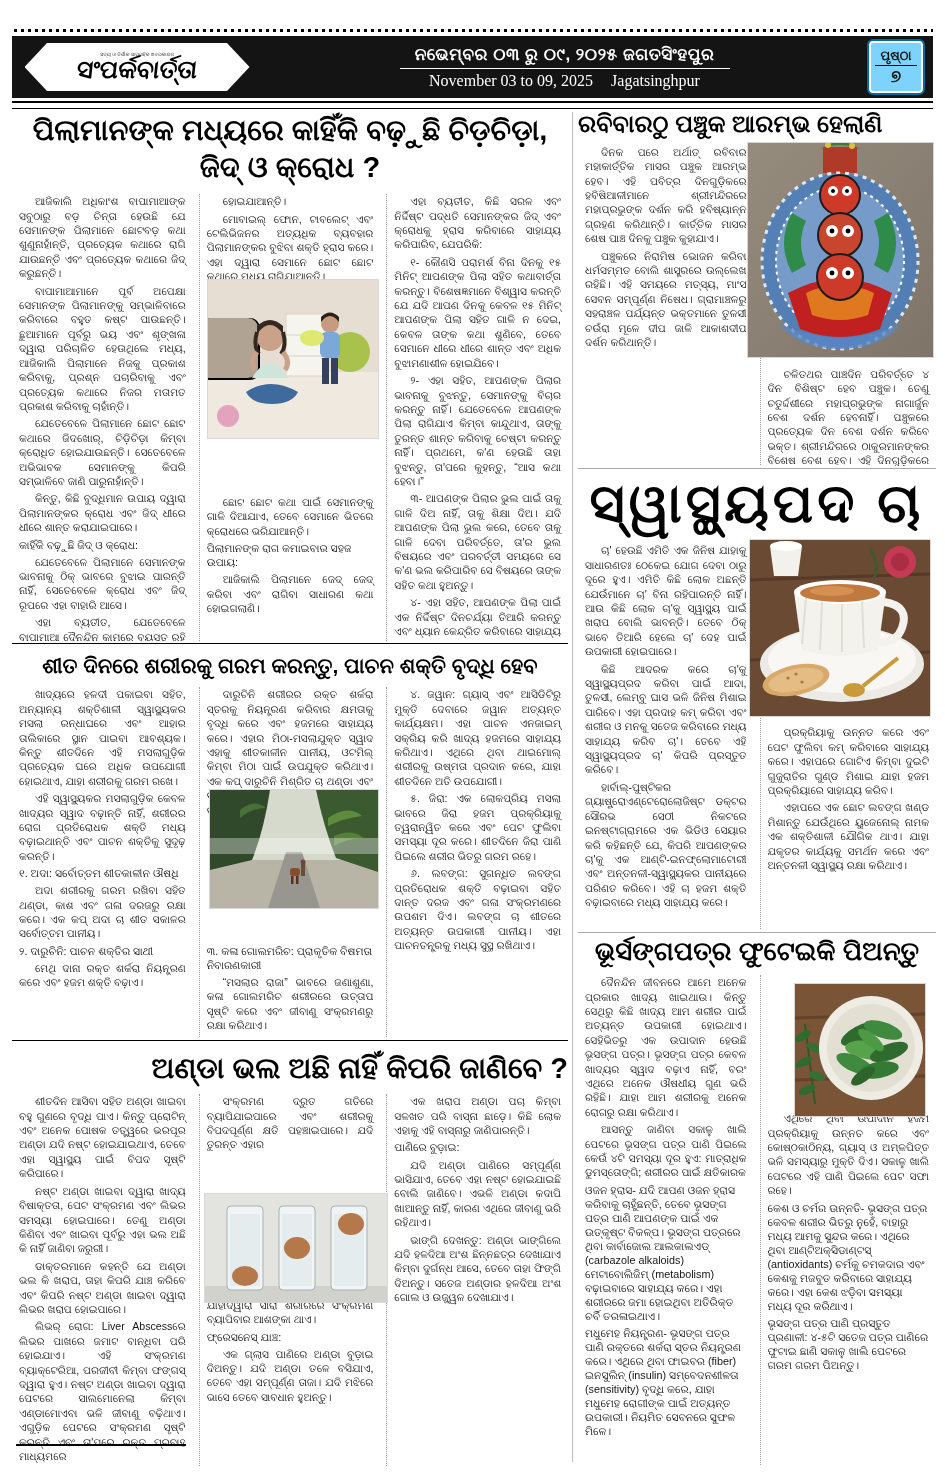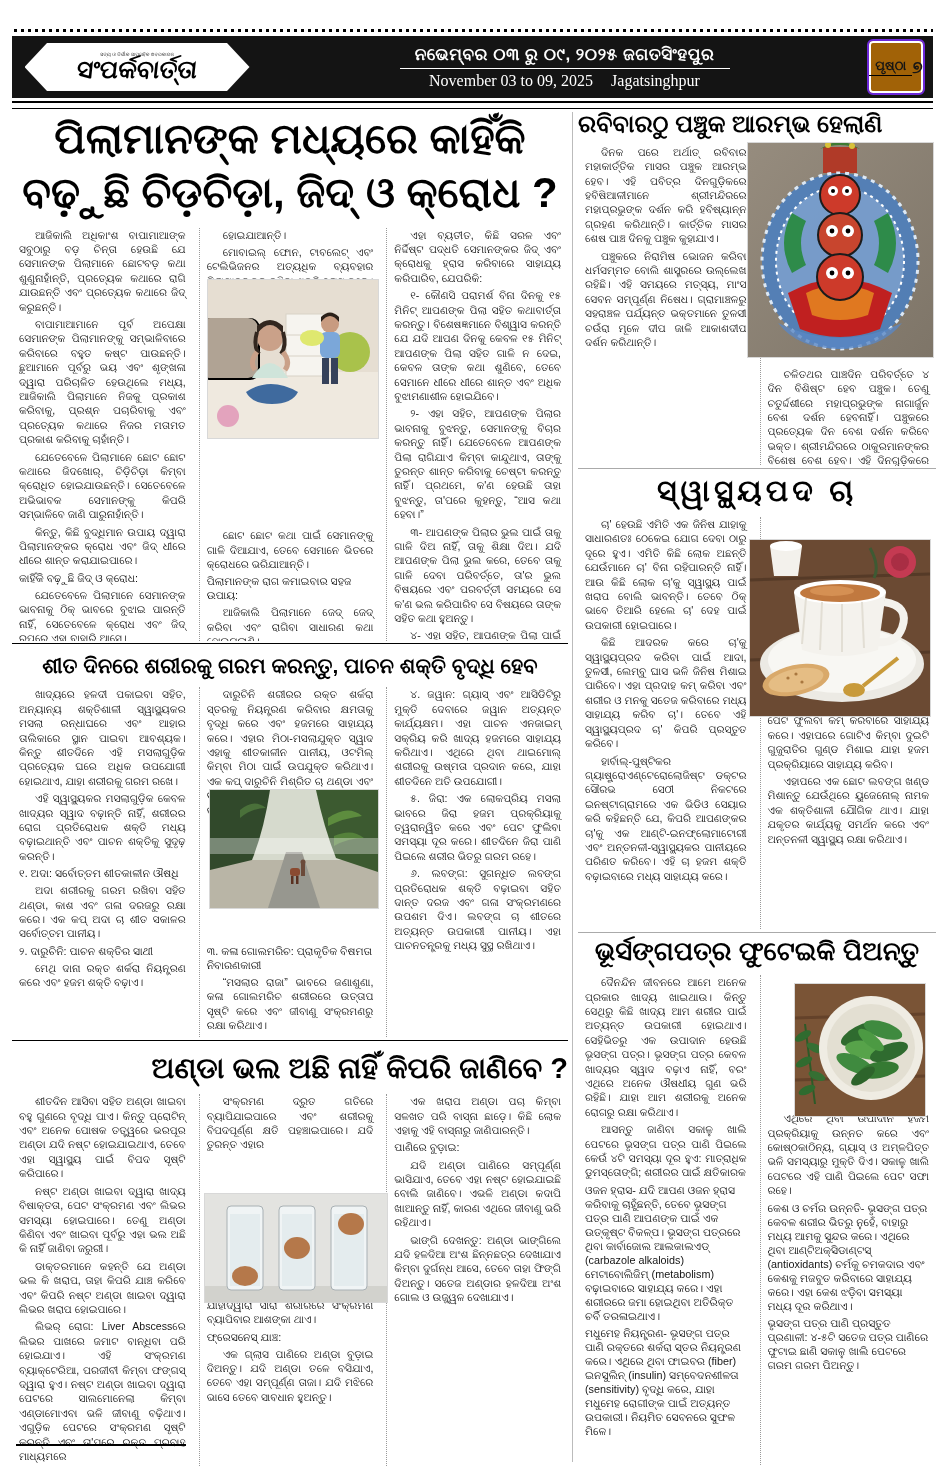--- a/index.html
+++ b/index.html
@@ -16,36 +16,36 @@
     clip-path:polygon(0 50%,10% 4%,90% 4%,100% 50%,90% 96%,10% 96%);
     display:flex;flex-direction:column;align-items:center;justify-content:center;}
   .logo-topline{font-size:5px;color:#222;line-height:1;}
   .logo-text{font-family:"Liberation Serif","DejaVu Serif",serif;font-weight:bold;
     font-size:25px;line-height:1;color:#000;transform:skewX(-6deg);}
   .mast-center{flex:1;text-align:center;color:#fff;}
   .date-odia{font-size:17px;font-weight:bold;letter-spacing:.5px;}
   .mast-divider{width:330px;height:1px;background:#fff;margin:3px auto 3px auto;}
   .date-english{font-family:"Liberation Serif","DejaVu Serif",serif;font-weight:normal;font-size:16px;}
   .date-english .place{margin-left:14px;}
-  .page-box{width:54px;height:52px;background:#a16207;border:2px solid #6d28d9;border-radius:6px;
-    margin-right:8px;display:flex;flex-direction:row;align-items:center;justify-content:center;
+  .page-box{width:54px;height:52px;background:#7dd3fc;border:2px solid #0369a1;border-radius:6px;
+    margin-right:8px;display:flex;flex-direction:column;align-items:center;justify-content:center;
     box-shadow:0 0 0 2px #fff inset;}
   .page-label{font-size:13px;font-weight:bold;border-bottom:1px solid #000;padding:0 6px 1px 6px;}
   .page-num{font-size:17px;font-weight:bold;margin-top:1px;}
   .double-rule{position:absolute;left:12px;top:101px;width:921px;height:5px;
     border-top:2px solid #000;border-bottom:1px solid #000;}
   .v-divider{position:absolute;left:572px;top:112px;width:1px;height:1350px;background:#bbb;}
   
   .article{position:absolute;overflow:hidden;}
   .headline{margin:0;text-align:center;font-weight:bold;color:#000;}
-  .h1{font-size:42px;line-height:1.28;margin:2px 0 8px 0;}
+  .h1{font-size:29px;line-height:1.28;margin:2px 0 8px 0;}
   .h2{font-size:21px;line-height:1.3;margin:4px 0 8px 0;}
   .h3{font-size:29px;line-height:1.25;margin:4px 0 8px 0;text-align:right;}
   .h4{font-size:24px;line-height:1.2;margin:0 0 6px 0;text-align:left;}
-  .h5{font-size:30px;line-height:1.1;margin:2px 0 10px 0;letter-spacing:4px;}
+  .h5{font-size:54px;line-height:1.1;margin:2px 0 10px 0;letter-spacing:4px;}
   .h6{font-size:26px;line-height:1.2;margin:0 0 8px 0;}
   .cols{display:flex;gap:6px;height:100%;}
   .col{flex:1;padding:0 7px;overflow:hidden;}
   .col + .col{border-left:1px dotted #999;}
   .para{margin:0 0 3px 0;font-size:10.6px;line-height:1.36;text-align:justify;text-indent:16px;}
   .subhead{margin:2px 0 3px 0;font-size:10.8px;line-height:1.3;font-weight:normal;text-align:left;}
   .spacer{width:100%;}
   .a1 .spacer{height:162px;} .a2 .spacer{height:122px;} .a3 .spacer{height:114px;}
   .a4 .spacer{height:222px;} .a5 .spacer{height:182px;} .a6 .spacer{height:136px;}
   .photo{position:absolute;box-shadow:0 0 0 1px #d8d8d8;}

